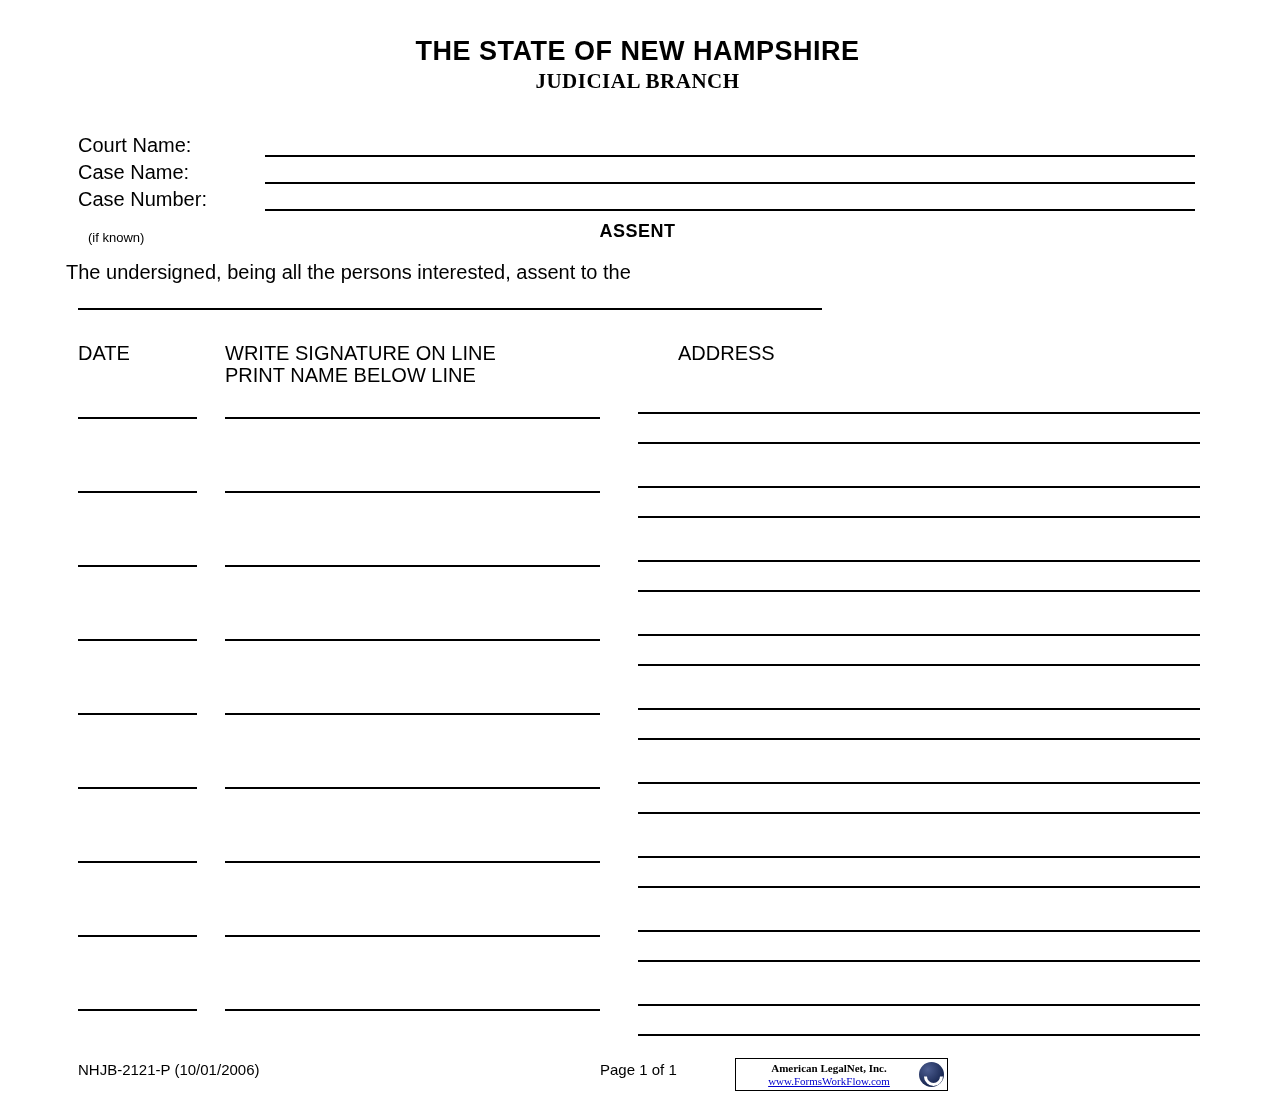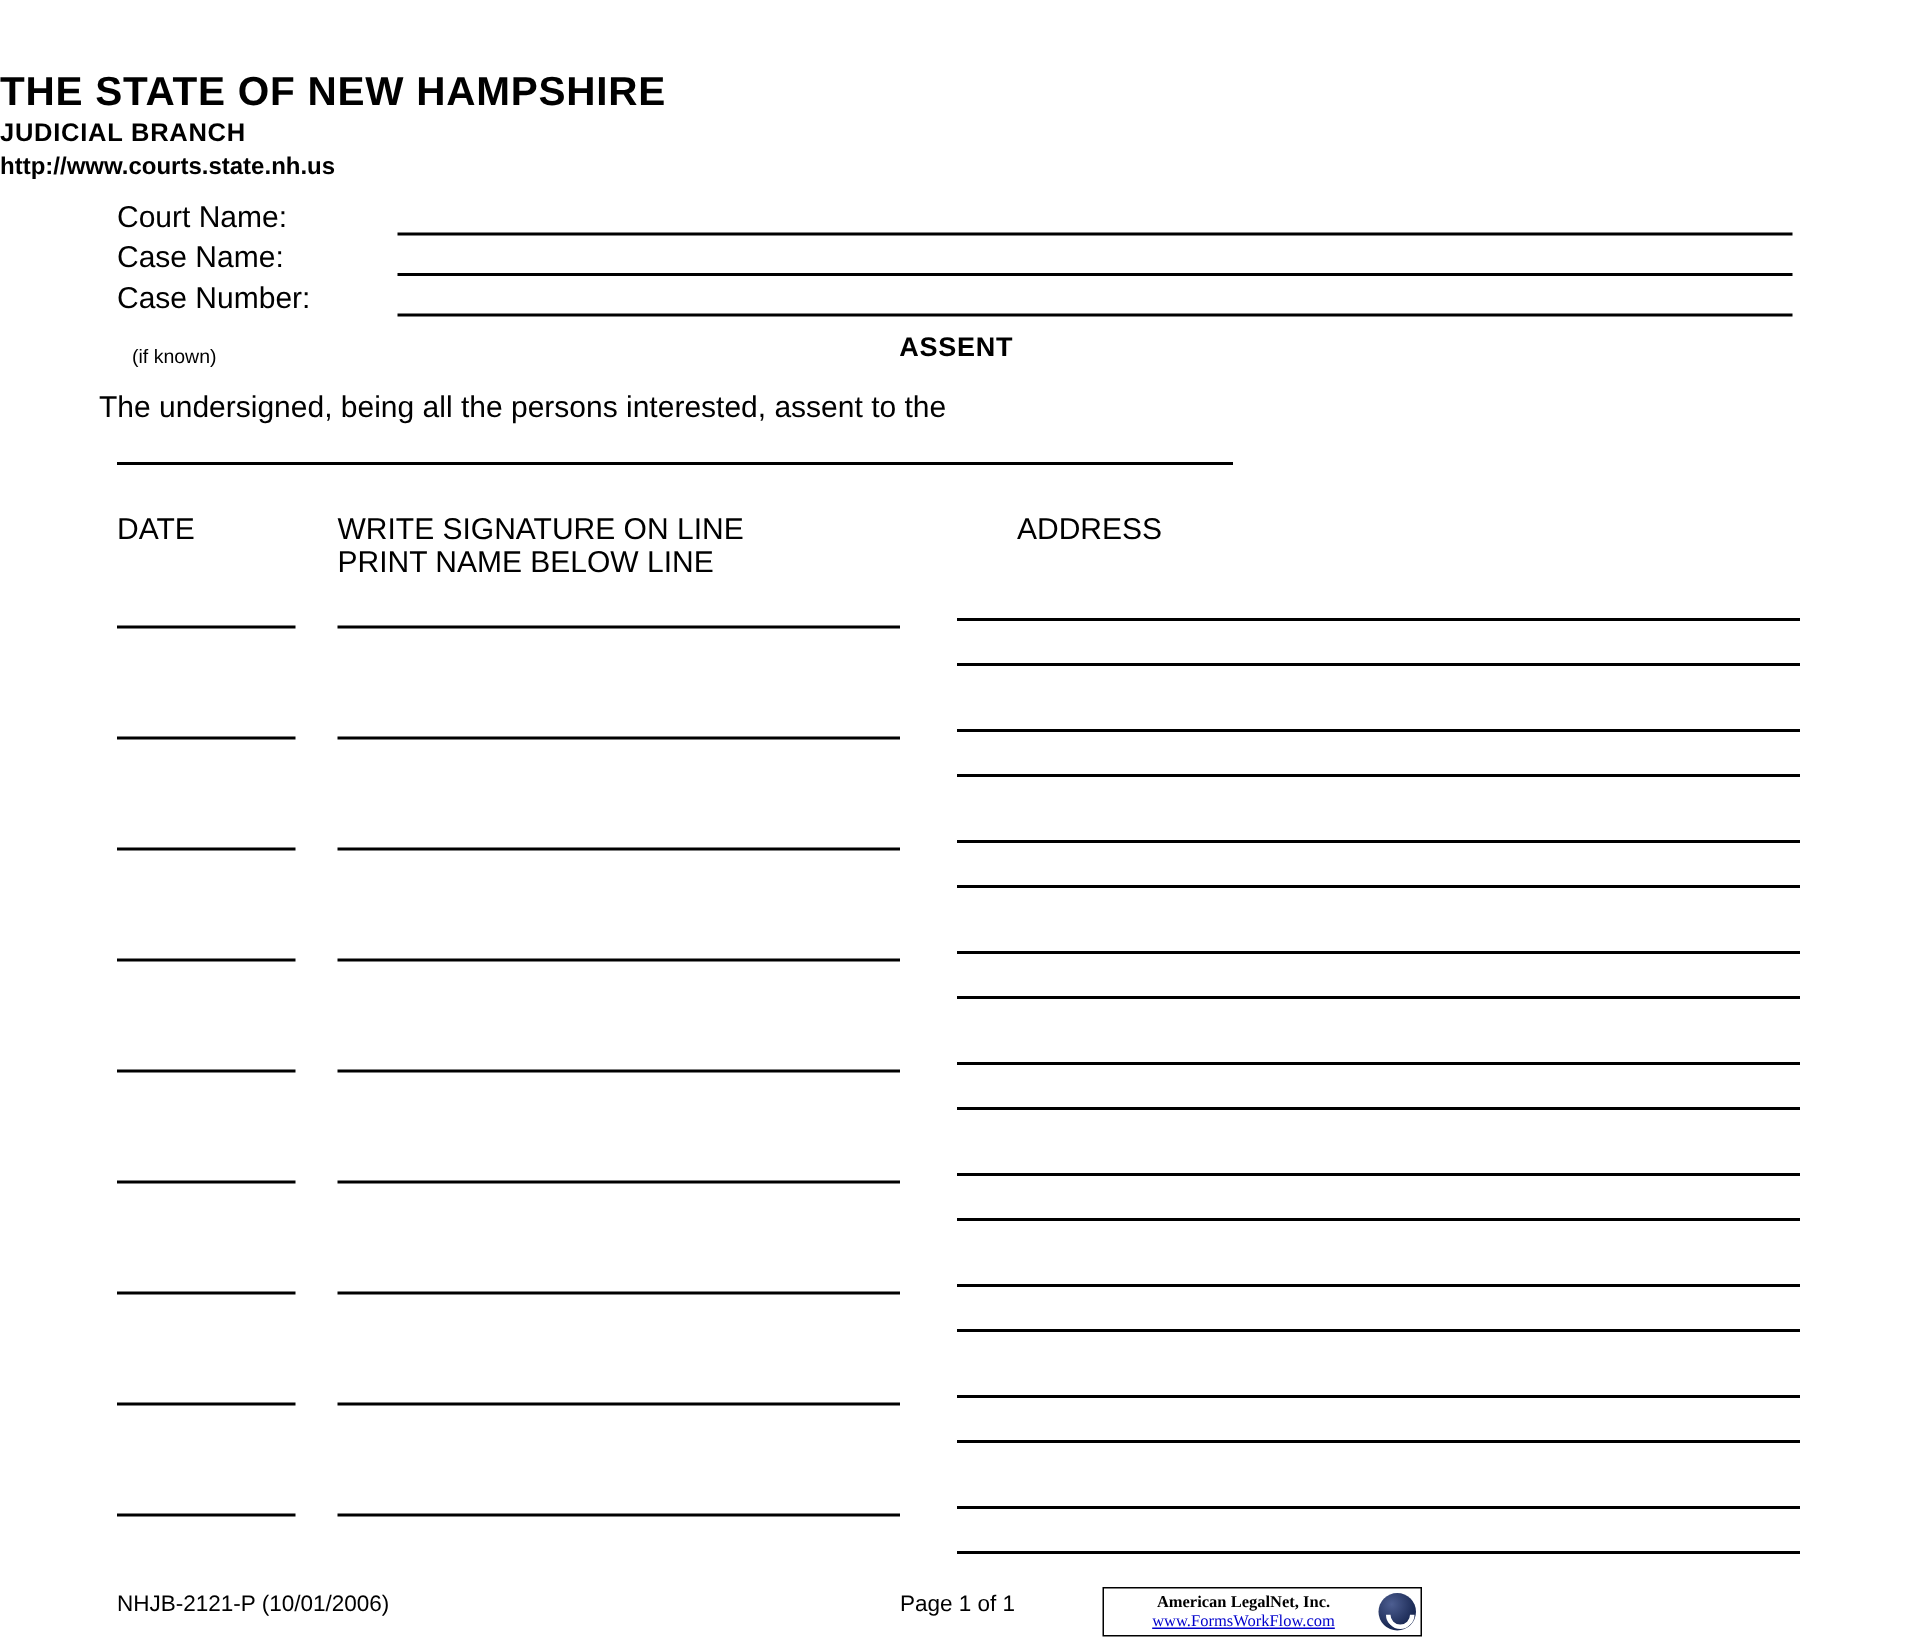--- a/index.html
+++ b/index.html
@@ -7,23 +7,23 @@
   body {
     background: #ffffff;
     color: #000000;
     font-family: "Liberation Sans", sans-serif;
     position: relative;
     overflow: hidden;
   }
   .page { position: absolute; inset: 0; }
 
   
-  .doc-header { position: absolute; top: 46px; left: 0; width: 100%; }
+  .doc-header { position: absolute; top: 36px; left: 0; width: 100%; text-align: center; }
   .doc-title { font-size: 27px; font-weight: bold; letter-spacing: 0.5px; }
-  .doc-subtitle { font-size: 17px; font-weight: bold; margin-top: 2px; letter-spacing: 0.5px; }
+  .doc-subtitle { font-size: 21px; font-weight: bold; margin-top: 2px; letter-spacing: 0.5px; font-family: Liberation Serif, serif; }
   .doc-url { font-size: 16px; font-weight: bold; margin-top: 4px; }
 
   
   .case-fields { position: absolute; top: 130px; left: 78px; right: 80px; }
   .field-row { display: flex; align-items: flex-end; height: 27px; }
   .field-label { font-size: 20px; width: 187px; flex-shrink: 0; line-height: 24px; }
   .field-line { flex: 1; border-bottom: 2px solid #000; height: 24px; cursor: text; }
   .field-note { font-size: 13px; margin-left: 10px; margin-top: 19px; }
 
   
@@ -70,21 +70,20 @@
                         border-right-color: transparent; transform: rotate(-45deg); }
 </style>
 </head>
 <body>
 
 <div class="page">
 
   <header class="doc-header">
     <div class="doc-title">THE STATE OF NEW HAMPSHIRE</div>
     <div class="doc-subtitle">JUDICIAL BRANCH</div>
-    <div class="doc-url">http://www.courts.state.nh.us</div>
   </header>
 
   <section class="case-fields">
     <div class="field-row">
       <span class="field-label">Court Name:</span>
       <span class="field-line"></span>
     </div>
     <div class="field-row">
       <span class="field-label">Case Name:</span>
       <span class="field-line"></span>

